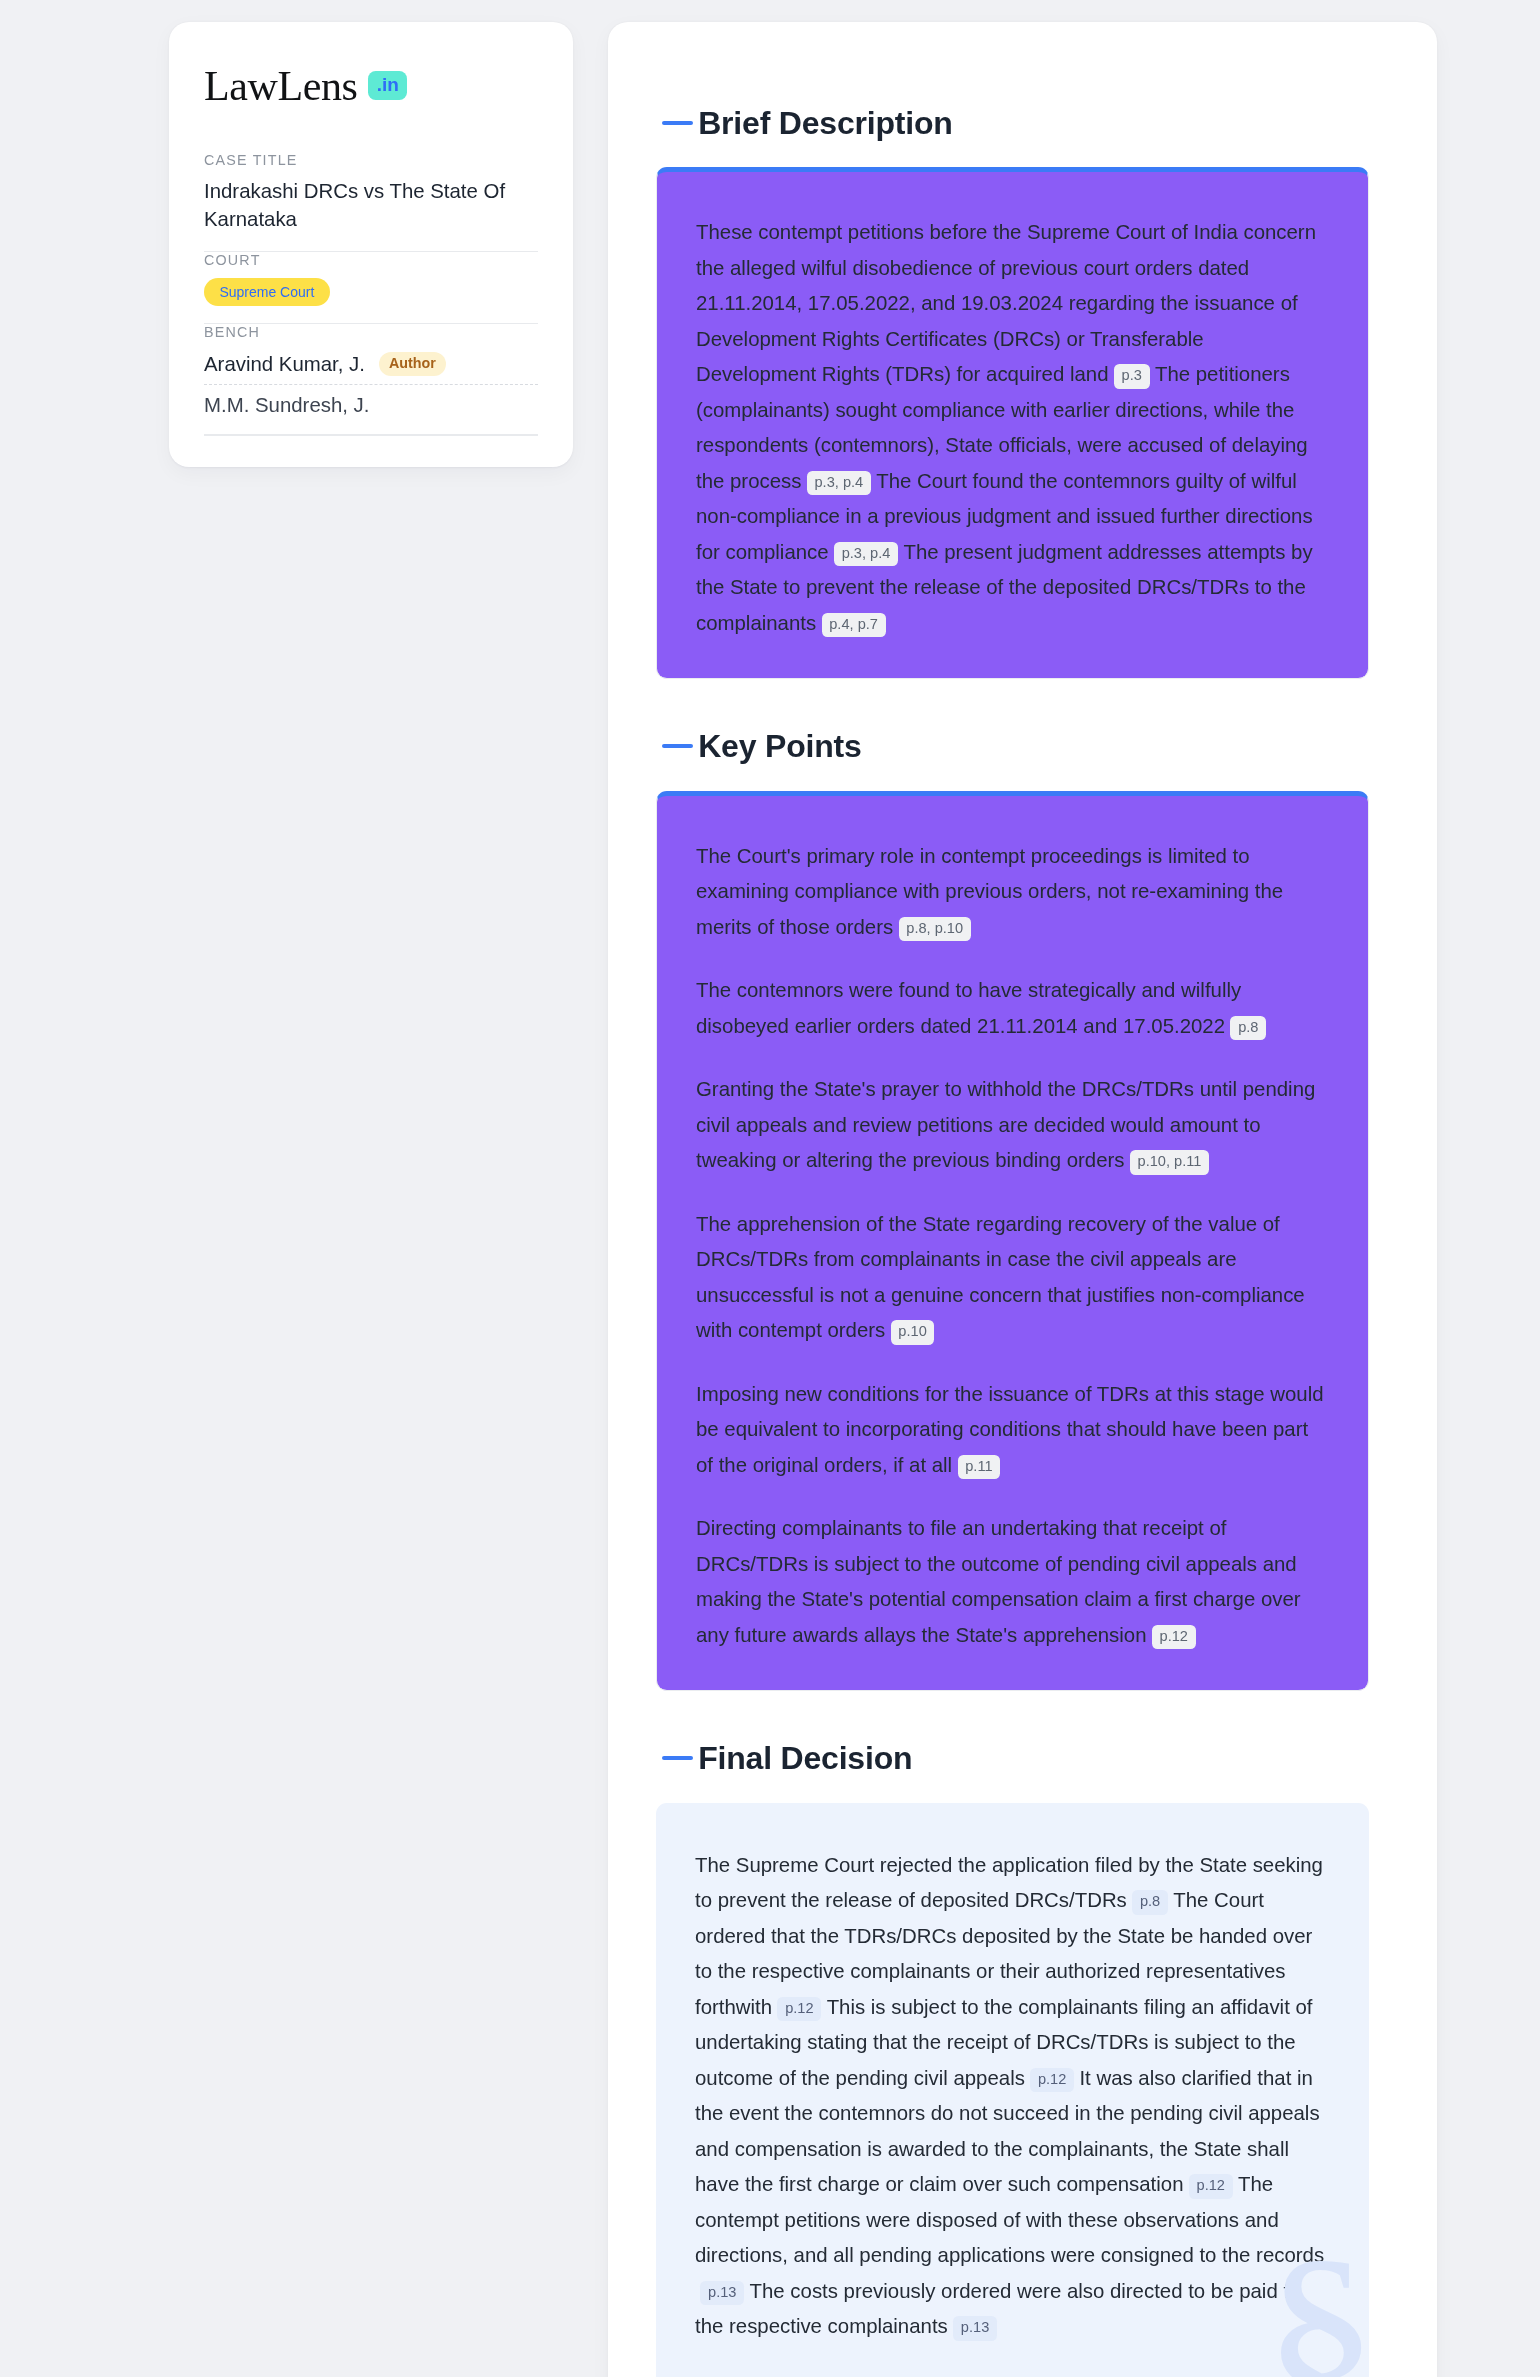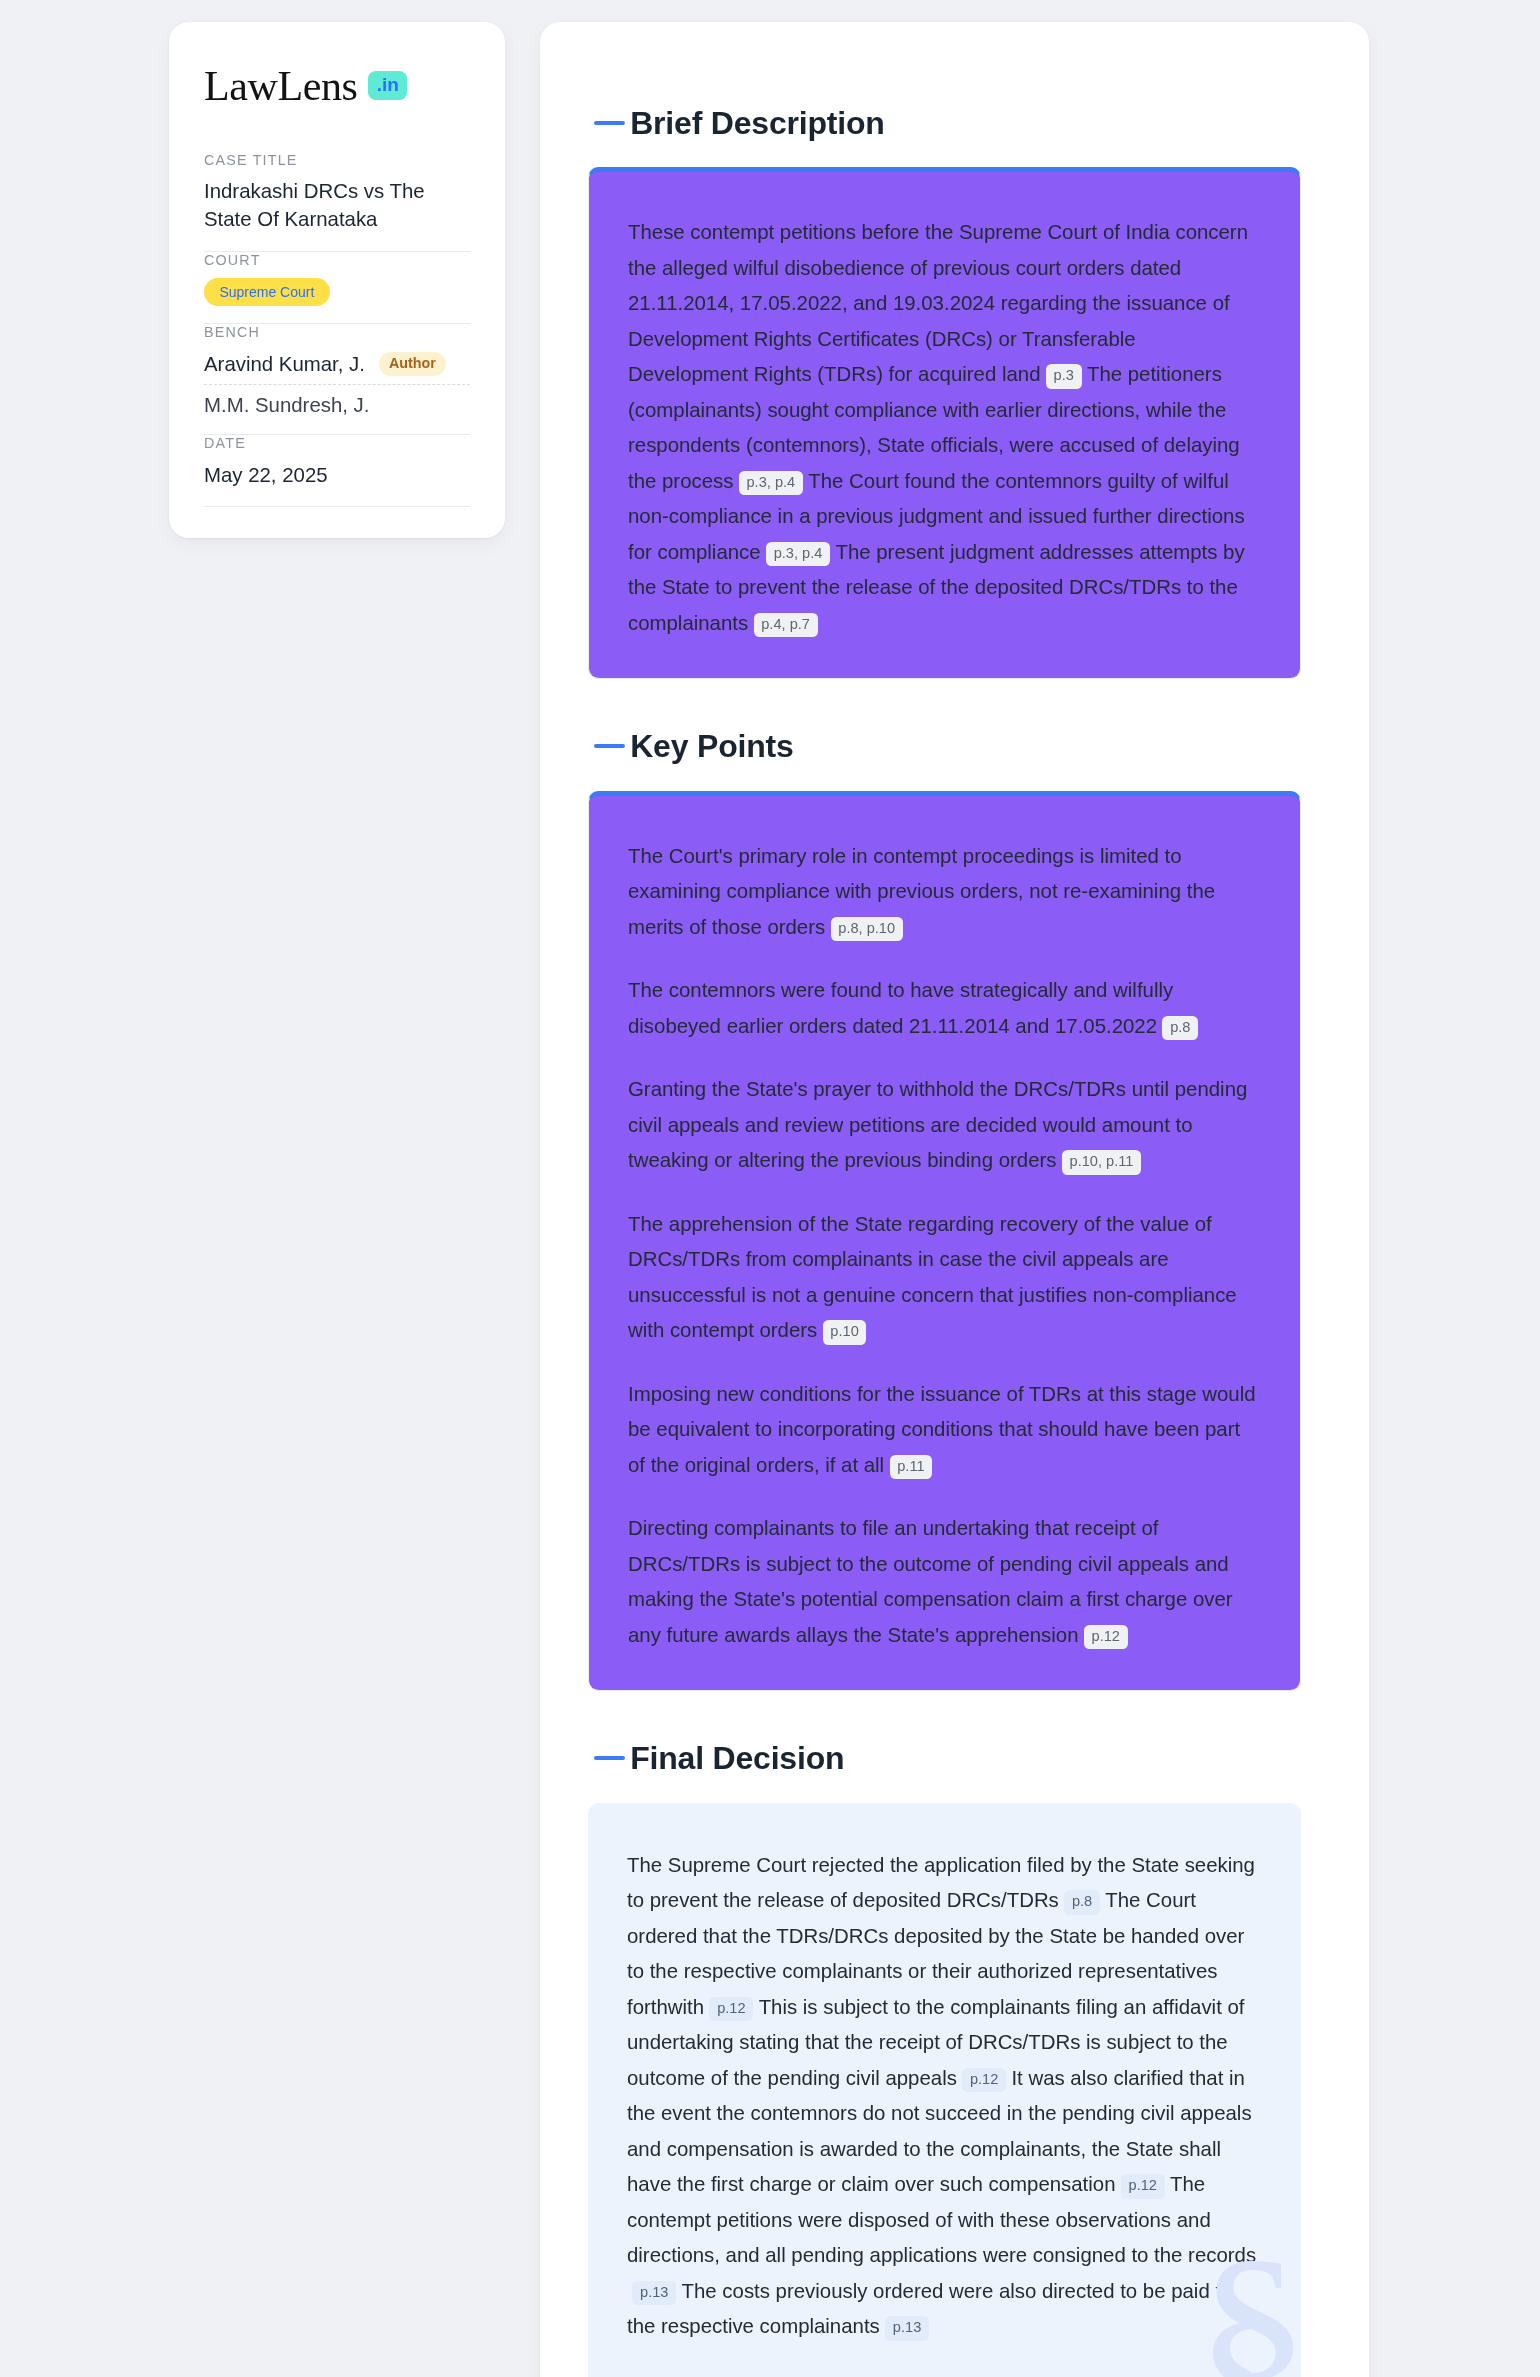--- a/index.html
+++ b/index.html
@@ -17,21 +17,21 @@
     display: flex;
     align-items: flex-start;
     padding: 21.6px 0 0 0;
     gap: 35px;
     width: 1541px;
   }
 
   
   .sidebar {
     margin-left: 169px;
-    width: 336px;
+    width: 404px;
     background: #ffffff;
     border-radius: 20px;
     padding: 43px 35px 31px 35px;
     box-shadow: 0 0.8px 2.3px rgba(16,24,40,0.05), 0 6.2px 20px rgba(16,24,40,0.04);
     flex: 0 0 auto;
   }
 
   .brand {
     display: flex;
     align-items: center;
@@ -228,24 +228,20 @@
       <div class="meta-label">BENCH</div>
       <div class="judge-row">
         <span class="judge-name-primary">Aravind Kumar, J.</span>
         <span class="author-badge">Author</span>
       </div>
       <div class="dashed-divider"></div>
       <div class="judge-name">M.M. Sundresh, J.</div>
     </div>
     <div class="divider"></div>
 
-    <div class="meta-block">
-      <div class="meta-label">DATE</div>
-      <div class="meta-value">May 22, 2025</div>
-    </div>
     <div class="divider"></div>
 
   </aside>
 
   <main class="main">
 
     <section class="section">
       <div class="section-head">
         <span class="head-dash"></span>
         <h2 class="head-title">Brief Description</h2>

